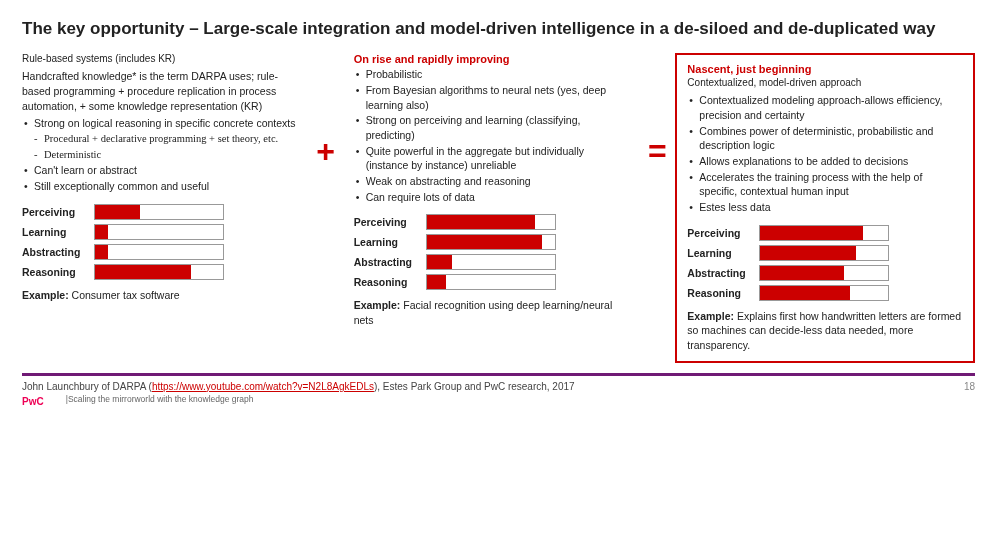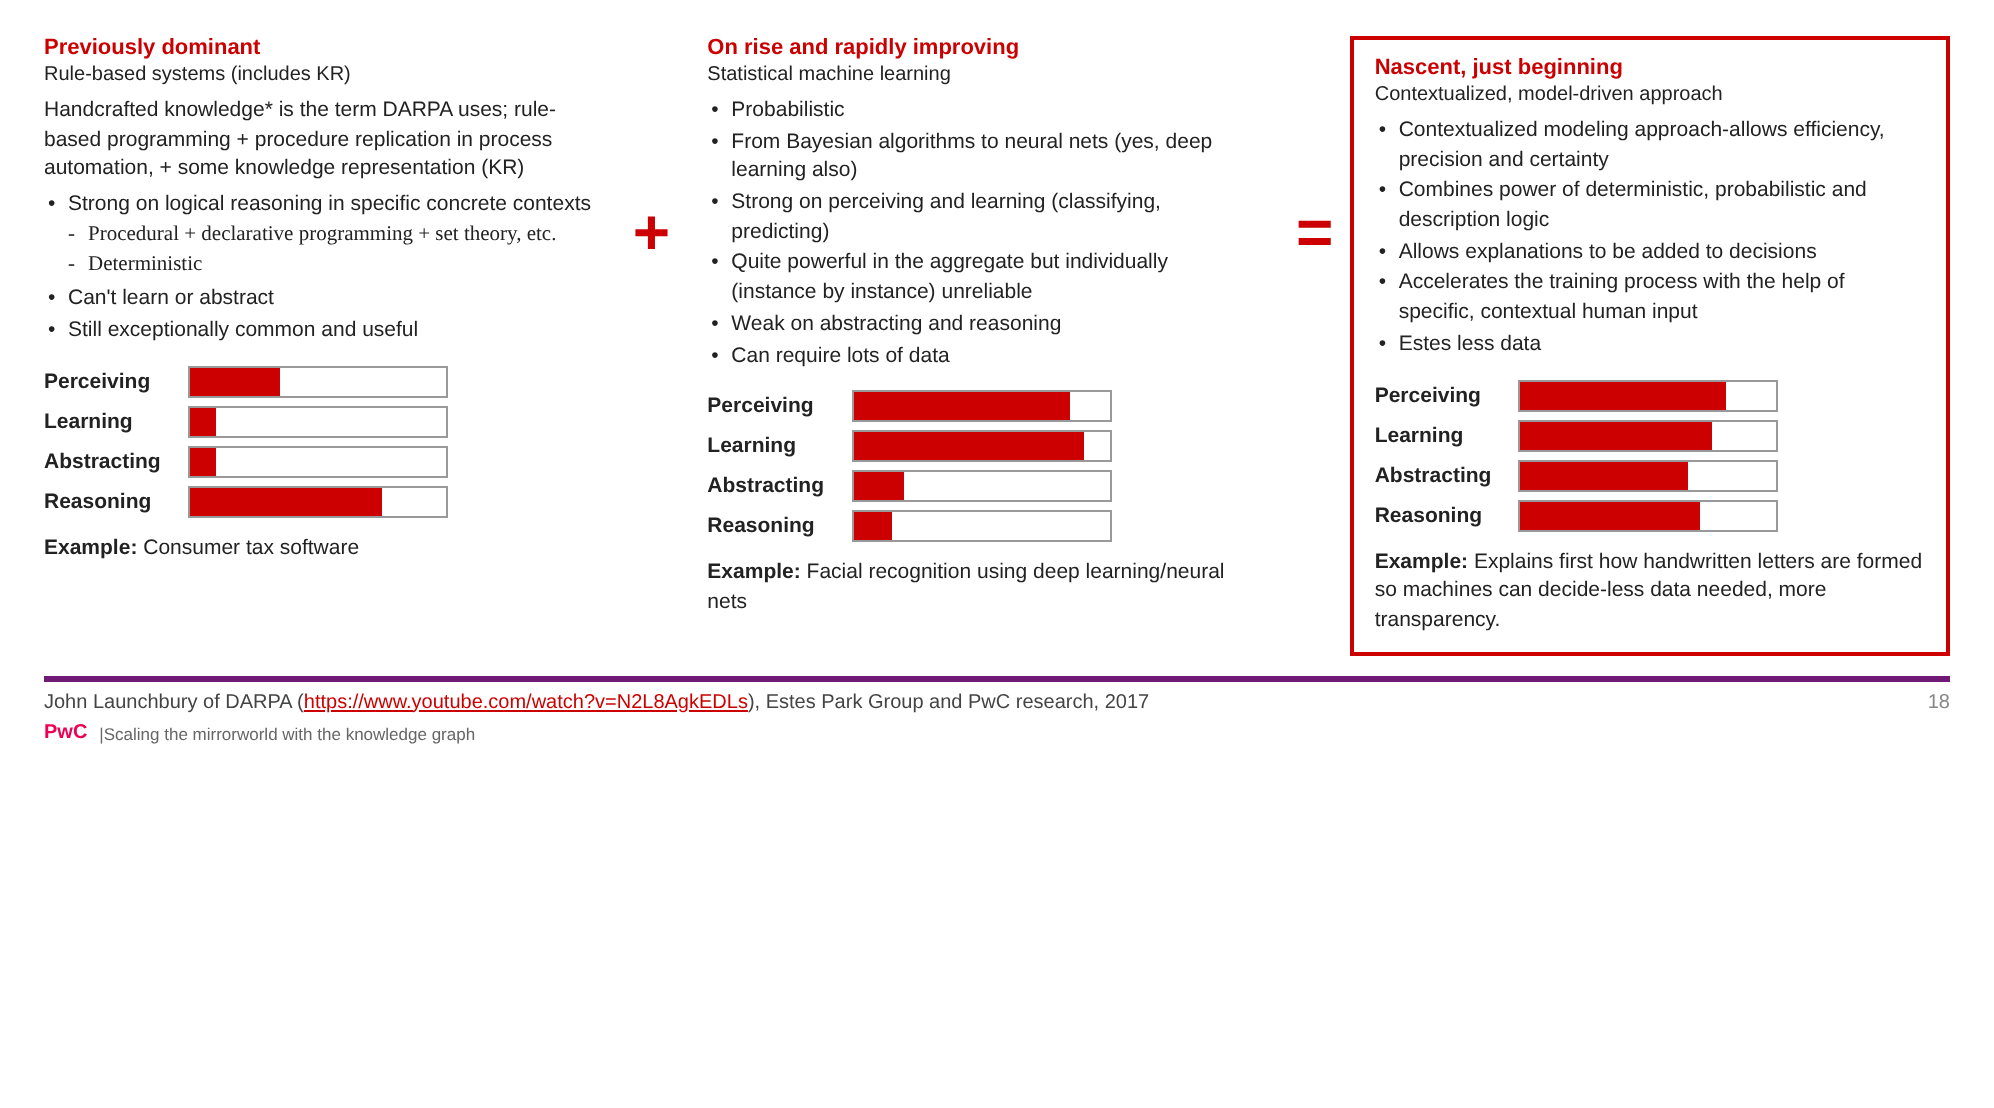--- a/index.html
+++ b/index.html
@@ -149,25 +149,25 @@
     .slide-num {
       float: right;
       font-size: 10px;
       color: #888;
     }
   </style>
 </head>
 <body>
 
 <div>
+  <div class="main-title">The key opportunity – Large-scale integration and model-driven intelligence in a de-siloed and de-duplicated way</div>
 
   <div class="columns">
 
     <div class="column">
-      <div class="category-label red">Previously dominant</div>
       <div class="section-title">Rule-based systems (includes KR)</div>
       <div class="content-text">Handcrafted knowledge* is the term DARPA uses; rule-based programming + procedure replication in process automation, + some knowledge representation (KR)</div>
       <ul class="bullet-list">
         <li>Strong on logical reasoning in specific concrete contexts</li>
         <li class="sub">Procedural + declarative programming + set theory, etc.</li>
         <li class="sub">Deterministic</li>
         <li>Can't learn or abstract</li>
         <li>Still exceptionally common and useful</li>
       </ul>
 
@@ -204,21 +204,20 @@
 
       <div class="example-text">
         <span class="bold">Example: </span><span>Consumer tax software</span>
       </div>
     </div>
 
     <div class="col-operator">+</div>
 
     <div class="column">
       <div class="category-label red">On rise and rapidly improving</div>
-      <div class="section-title">Statistical machine learning</div>
       <ul class="bullet-list">
         <li>Probabilistic</li>
         <li>From Bayesian algorithms to neural nets (yes, deep learning also)</li>
         <li>Strong on perceiving and learning (classifying, predicting)</li>
         <li>Quite powerful in the aggregate but individually (instance by instance) unreliable</li>
         <li>Weak on abstracting and reasoning</li>
         <li>Can require lots of data</li>
       </ul>
 
       <div class="bar-chart">
@@ -304,18 +303,18 @@
       <div class="example-text">
         <span class="bold">Example: </span><span>Explains first how handwritten letters are formed so machines can decide-less data needed, more transparency.</span>
       </div>
     </div>
 
   </div>
 
   <div class="footer">
     <span>John Launchbury of DARPA (</span><a href="#">https://www.youtube.com/watch?v=N2L8AgkEDLs</a><span>), Estes Park Group and PwC research, 2017</span>
     <span class="slide-num">18</span>
-    <div style="margin-top:2px; display:flex; align-items:flex-end; gap:6px;">
+    <div style="margin-top:2px; display:flex; align-items:flex-start; gap:22px;">
       <span class="pwc-logo">PwC</span>
       <span class="pwc-sub">|Scaling the mirrorworld with the knowledge graph</span>
     </div>
   </div>
 </div>
 
 </body></html>

